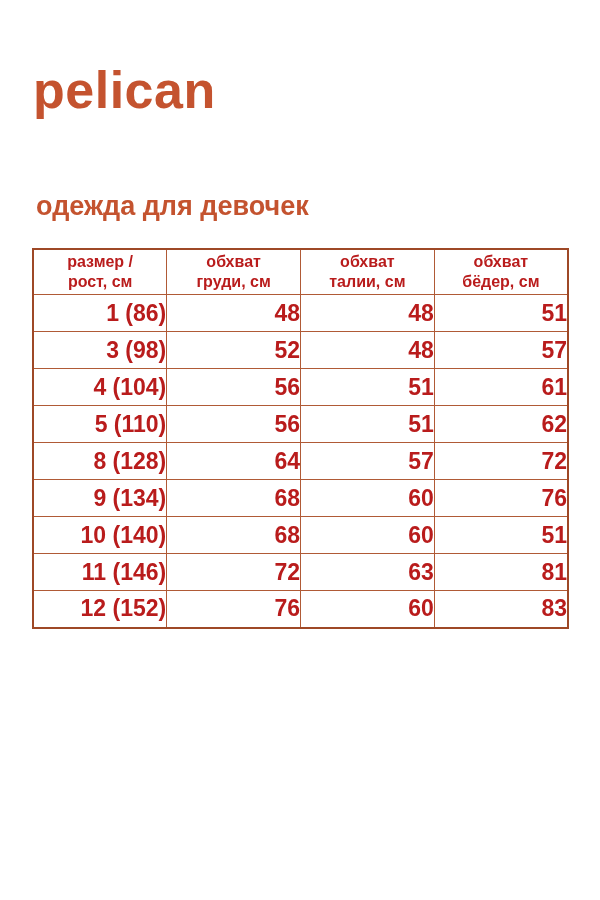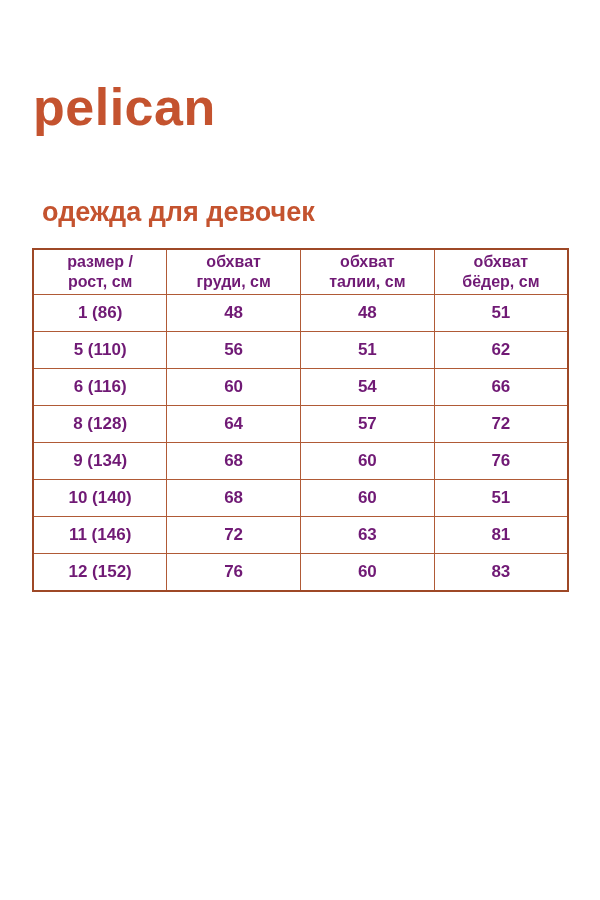--- a/index.html
+++ b/index.html
@@ -20,60 +20,60 @@
   }
   .logo {
     position: absolute;
     left: 33px;
     top: 64px;
     font-size: 52px;
     font-weight: bold;
     letter-spacing: 0.5px;
     color: #C4532F;
     line-height: 1;
-    margin-top: 17px;
   }
   .heading {
     position: absolute;
     left: 32px;
     top: 188px;
-    margin: 10px;
+    margin: 4px;
     font-size: 27px;
     font-weight: bold;
     color: #C4532F;
     line-height: 1.1;
   }
   .size-table {
     position: absolute;
     left: 32px;
     top: 248px;
     width: 537px;
     border-collapse: collapse;
     table-layout: fixed;
     border: 2px solid #9E4826;
   }
   .size-table th,
   .size-table td {
     border: 1px solid #B05A36;
     text-align: center;
     vertical-align: middle;
-    color: #701a75;
+    color: #b91c1c;
     font-weight: bold;
     padding: 0;
   }
   .size-table th {
     height: 43px;
     font-size: 16px;
     line-height: 1.25;
     white-space: pre-line;
     padding: 2px 0;
   }
   .size-table td {
     height: 37px;
-    font-size: 17px;
+    font-size: 23px;
+    text-align: right;
   }
 </style>
 </head>
 <body>
 
 <div class="page">
 
   <div class="logo">pelican</div>
 
   <h1 class="heading">одежда для девочек</h1>
@@ -92,30 +92,36 @@
       </tr>
     </thead>
     <tbody>
       <tr>
         <td>1 (86)</td>
         <td>48</td>
         <td>48</td>
         <td>51</td>
       </tr>
       <tr>
+        <td>3 (98)</td>
+        <td>52</td>
+        <td>48</td>
+        <td>57</td>
+      </tr>
+      <tr>
+        <td>4 (104)</td>
+        <td>56</td>
+        <td>51</td>
+        <td>61</td>
+      </tr>
+      <tr>
         <td>5 (110)</td>
         <td>56</td>
         <td>51</td>
         <td>62</td>
-      </tr>
-      <tr>
-        <td>6 (116)</td>
-        <td>60</td>
-        <td>54</td>
-        <td>66</td>
       </tr>
       <tr>
         <td>8 (128)</td>
         <td>64</td>
         <td>57</td>
         <td>72</td>
       </tr>
       <tr>
         <td>9 (134)</td>
         <td>68</td>

